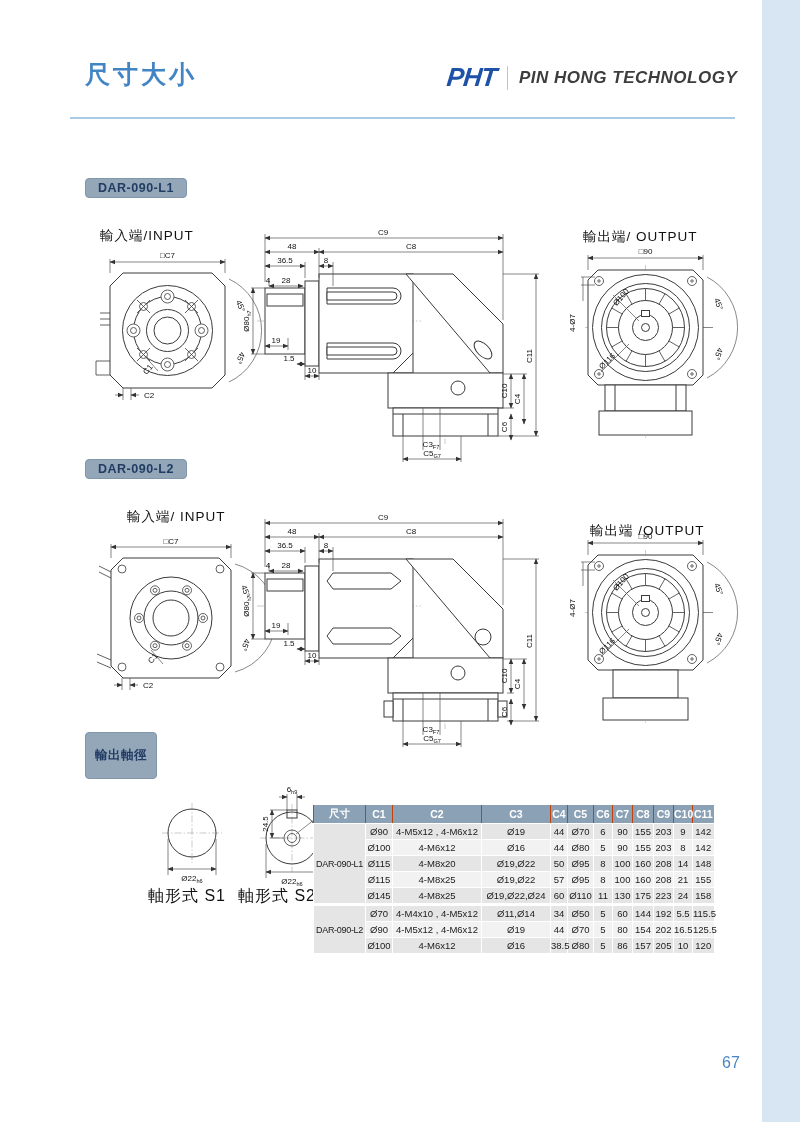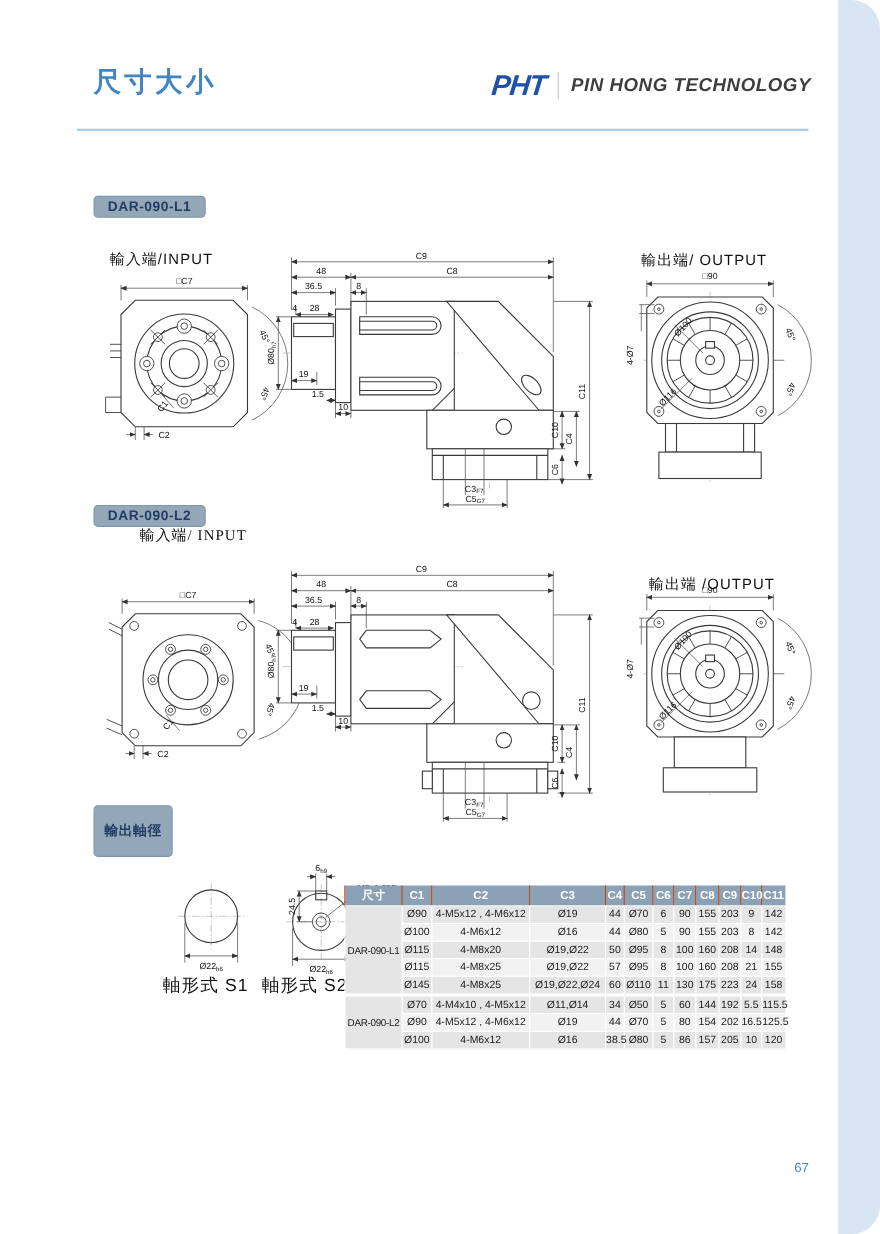--- a/index.html
+++ b/index.html
@@ -1,27 +1,27 @@
 <!DOCTYPE html>
 <html><head>
 <meta charset="utf-8">
 <style>
   html,body{margin:0;padding:0;background:#fff;}
   #page{position:relative;width:800px;height:1122px;background:#fff;overflow:hidden;
-        font-family:"Liberation Sans",sans-serif;border-radius:26px;}
+        font-family:"Liberation Sans",sans-serif;}
   .abs{position:absolute;}
   
   #title{left:85px;top:58px;font-size:25px;letter-spacing:3px;font-weight:600;color:#4285c4;}
   #brand{left:447px;top:62px;display:flex;align-items:center;gap:11px;}
   #logo{font-size:26px;font-weight:900;font-style:italic;color:#1d52a6;letter-spacing:-1px;transform:skewX(-6deg);}
   #brandsep{width:1px;height:24px;background:#b9c6d4;}
   #company{font-size:17px;font-weight:700;color:#3d3d3d;letter-spacing:.5px;font-style:italic;}
   #hrule{left:70px;top:117px;width:665px;height:2px;background:#aacbe5;}
   #sideband{left:762px;top:0;width:38px;height:1122px;background:#d8e6f4;}
-  #pagenum{left:722px;top:1054px;font-size:12px;color:#4a86c6;}
+  #pagenum{left:722px;top:1054px;font-size:16px;color:#4a86c6;}
   
   .badge{position:absolute;background:#93a7b9;color:#223c63;font-weight:bold;font-size:12.5px;
          padding:2px 12px;border-radius:4px;border:1px solid #8096ab;letter-spacing:.5px;}
   .viewlabel{position:absolute;font-size:13.5px;color:#111;letter-spacing:1px;}
   .shaftlabel{position:absolute;font-size:16px;color:#111;letter-spacing:1px;}
   
   svg{overflow:visible;}
   .ol{stroke:#3a3a3a;stroke-width:1;fill:none;}
   .ol rect,.ol path,.ol polygon,.ol circle,.ol ellipse{fill:#fff;}
   .thin{stroke:#3a3a3a;stroke-width:.8;fill:none;}
@@ -273,21 +273,21 @@
     <text class="dt" transform="rotate(-48 62 56)" x="62" y="56" text-anchor="middle">Ø100</text>
     <line class="dl" x1="40" y1="129" x2="68" y2="101"></line>
     <text class="dt" transform="rotate(-45 48 120)" x="48" y="120" text-anchor="middle">Ø116</text>
     <path class="dl" d="M146,34 A57,57 0 0 1 146,135"></path>
     <line class="dl" x1="142" y1="84.5" x2="152" y2="84.5"></line>
     <text class="dt" transform="rotate(70 155 62)" x="155" y="62" text-anchor="middle">45°</text>
     <text class="dt" transform="rotate(110 155 110)" x="155" y="110" text-anchor="middle">45°</text>
   </svg>
 
   <div class="badge" style="left:85px;top:459px;">DAR-090-L2</div>
-  <div class="viewlabel" style="left:127px;top:478px;font-family:Liberation Serif, serif;">輸入端/ INPUT</div>
+  <div class="viewlabel" style="left:127px;top:508px;">輸入端/ INPUT</div>
   <div class="viewlabel" style="left:590px;top:510px;margin-top:12px;">輸出端 /OUTPUT</div>
 
   <svg class="abs" style="left:93px;top:538px;" width="165" height="152" viewBox="0 0 165 152">
     <g class="cl">
       <line x1="22" y1="80" x2="134" y2="80"></line>
         <line x1="78" y1="24" x2="78" y2="136"></line>
     </g>
     <g class="ol">
       <polygon points="30,20 126,20 138,32 138,128 126,140 30,140 18,128 18,32"></polygon>
       <circle cx="78" cy="80" r="41"></circle>

